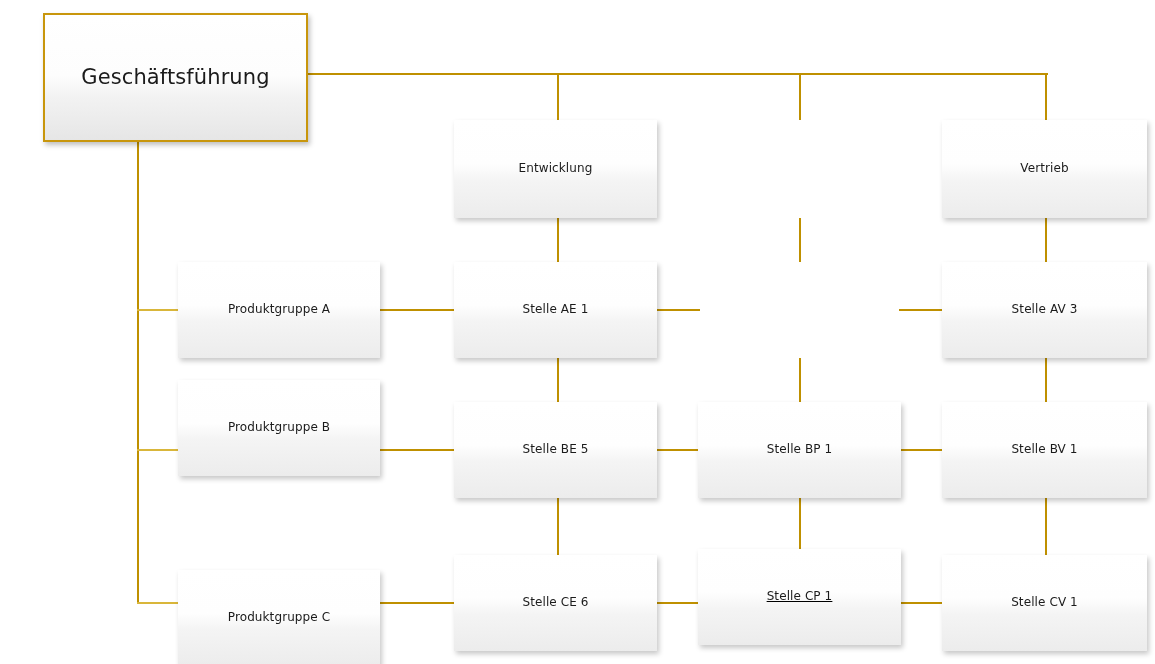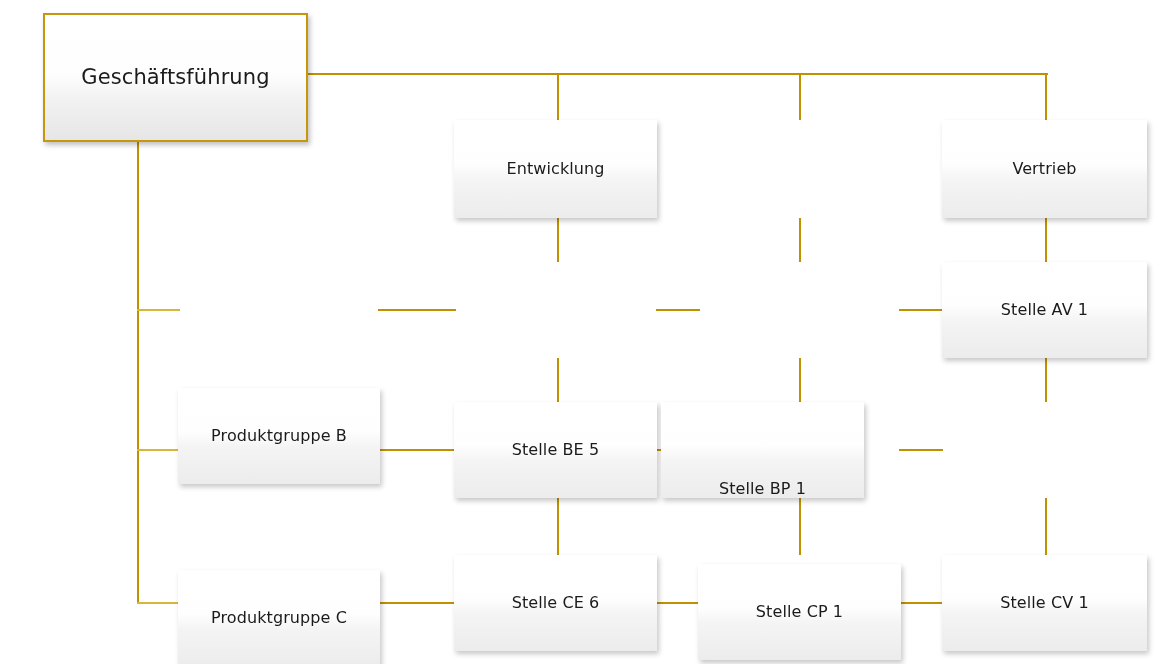--- a/index.html
+++ b/index.html
@@ -26,21 +26,21 @@
                 #fefefe 45%,
                 #f4f4f4 62%,
                 #ececec 100%);
     box-shadow: 2px 3px 5px rgba(0,0,0,0.22);
     display: flex;
     align-items: center;
     justify-content: center;
     z-index: 5;
   }
   .node .label {
-    font-size: 16px;
+    font-size: 12px;
     line-height: 1.15;
     color: #1b1b1b;
     text-align: center;
     letter-spacing: 0.1px;
     white-space: nowrap;
   }
   
   .node.root {
     border: 2px solid #c8960c;
     background: linear-gradient(to bottom,
@@ -115,41 +115,50 @@
     <span class="label">Geschäftsführung</span>
   </div>
 
   <div class="node" style="left:454px; top:120px; width:203px; height:98px;">
     <span class="label">Entwicklung</span>
   </div>
   <div class="node" style="left:942px; top:120px; width:205px; height:98px;">
     <span class="label">Vertrieb</span>
   </div>
 
-  <div class="node" style="left:178px; top:388px; width:202px; height:96px;">
+  <div class="node" style="left:178px; top:262px; width:202px; height:96px;">
+    <span class="label">Produktgruppe A</span>
+  </div>
+  <div class="node" style="left:178px; top:380px; width:202px; height:96px;">
     <span class="label">Produktgruppe B</span>
   </div>
   <div class="node" style="left:178px; top:570px; width:202px; height:96px;">
     <span class="label">Produktgruppe C</span>
   </div>
 
+  <div class="node" style="left:454px; top:262px; width:203px; height:96px;">
+    <span class="label">Stelle AE 1</span>
+  </div>
   <div class="node" style="left:942px; top:262px; width:205px; height:96px;">
-    <span class="label">Stelle AV 1</span>
+    <span class="label">Stelle AV 3</span>
   </div>
 
   <div class="node" style="left:454px; top:402px; width:203px; height:96px;">
     <span class="label">Stelle BE 5</span>
   </div>
-  <div class="node" style="left:661px; top:402px; width:203px; height:96px;align-items:flex-end;">
+  <div class="node" style="left:698px; top:402px; width:203px; height:96px;">
     <span class="label">Stelle BP 1</span>
+  </div>
+  <div class="node" style="left:942px; top:402px; width:205px; height:96px;">
+    <span class="label">Stelle BV 1</span>
   </div>
 
   <div class="node" style="left:454px; top:555px; width:203px; height:96px;">
     <span class="label">Stelle CE 6</span>
   </div>
-  <div class="node" style="left:698px; top:564px; width:203px; height:96px;">
+  <div class="node" style="left:698px; top:549px; width:203px; height:96px;text-decoration:underline;">
     <span class="label">Stelle CP 1</span>
   </div>
   <div class="node" style="left:942px; top:555px; width:205px; height:96px;">
     <span class="label">Stelle CV 1</span>
   </div>
 
 </div>
 
 </body></html>

